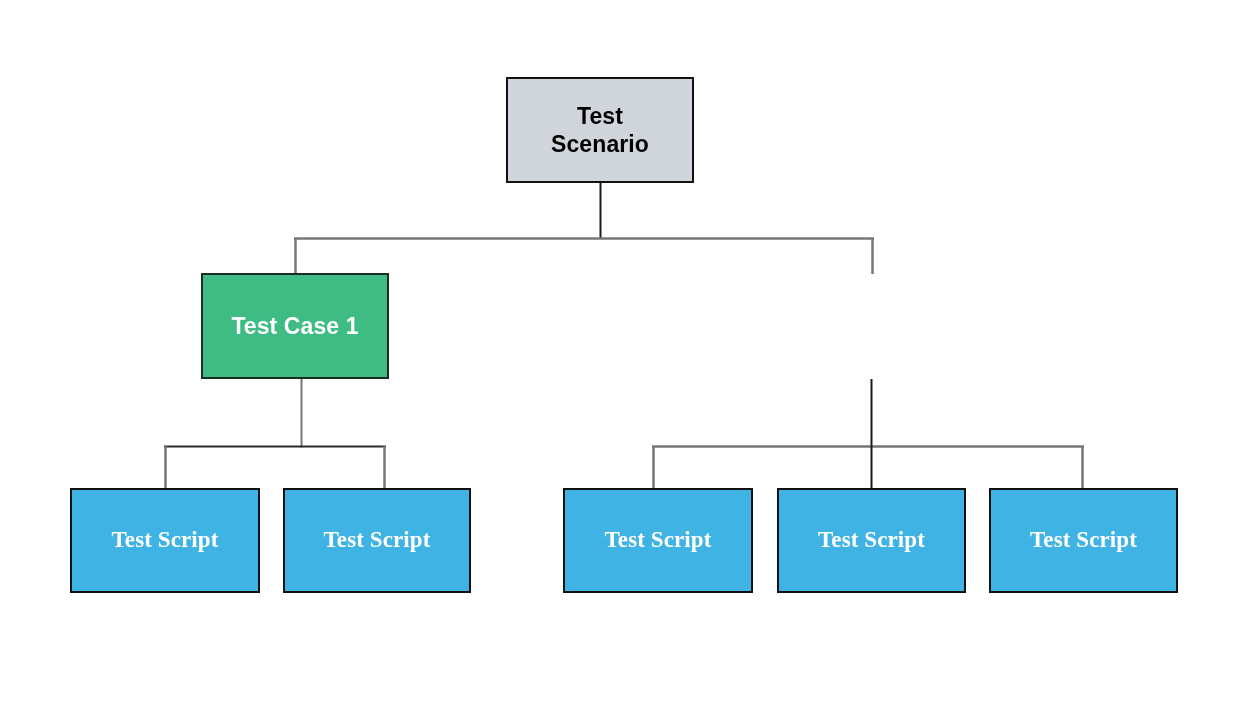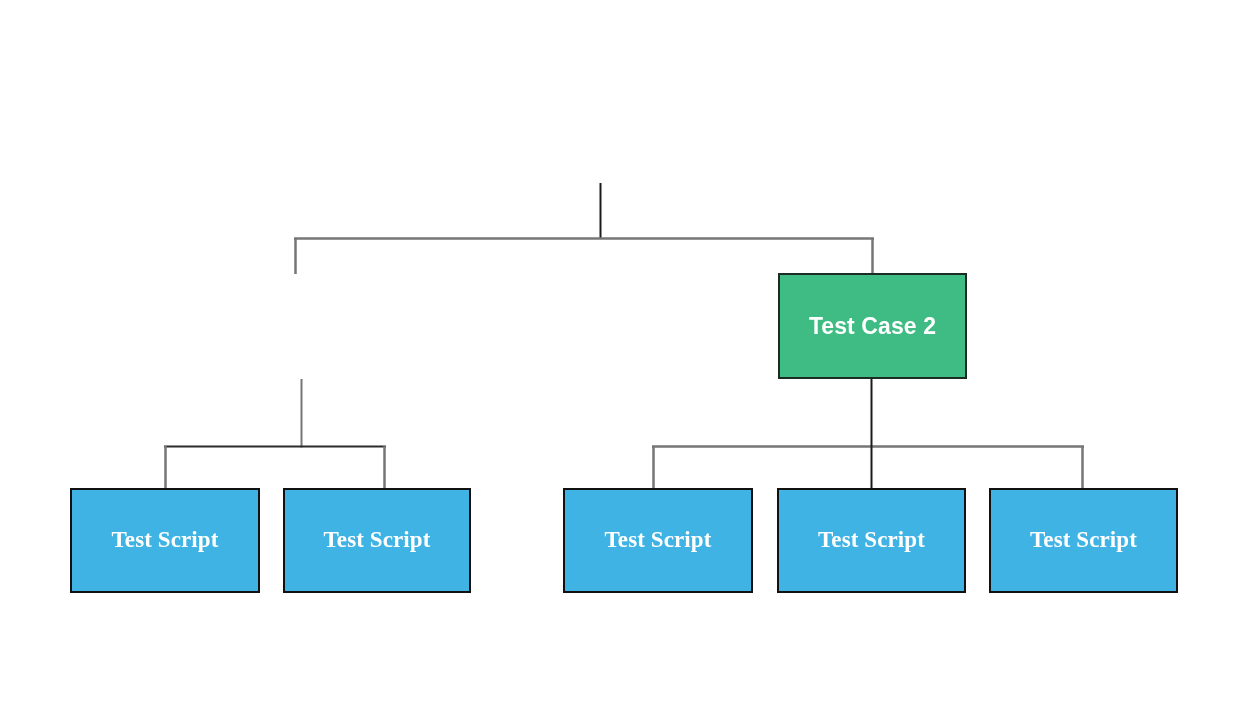--- a/index.html
+++ b/index.html
@@ -83,23 +83,27 @@
     <line x1="164" y1="446.5" x2="386" y2="446.5" stroke="#2b2b2b" stroke-width="2"></line>
     <line x1="165.5" y1="446" x2="165.5" y2="489" stroke="#767676" stroke-width="2.5"></line>
     <line x1="384.5" y1="446" x2="384.5" y2="489" stroke="#767676" stroke-width="2.5"></line>
 
     <line x1="652" y1="446.5" x2="1084" y2="446.5" stroke="#767676" stroke-width="2.5"></line>
     <line x1="871.5" y1="379" x2="871.5" y2="489" stroke="#1b1b1b" stroke-width="2"></line>
     <line x1="653.5" y1="446" x2="653.5" y2="489" stroke="#767676" stroke-width="2.5"></line>
     <line x1="1082.5" y1="446" x2="1082.5" y2="489" stroke="#767676" stroke-width="2.5"></line>
   </svg>
 
+  <div class="node node-root" id="node-root" style="left: 506px; top: 77px; width: 188px; height: 106px;">
+    <span class="node-label">Test
+Scenario</span>
+  </div>
 
-  <div class="node node-case" id="node-case-1" style="left: 778px; top: 273px; width: 189px; height: 106px;">
-    <span class="node-label">Test Case 2</span>
+  <div class="node node-case" id="node-case-0" style="left: 201px; top: 273px; width: 188px; height: 106px;">
+    <span class="node-label">Test Case 1</span>
   </div>
 
   <div class="node node-script" id="node-script-0" style="left: 70px; top: 488px; width: 190px; height: 105px;">
     <span class="node-label">Test Script</span>
   </div>
   <div class="node node-script" id="node-script-1" style="left: 283px; top: 488px; width: 188px; height: 105px;">
     <span class="node-label">Test Script</span>
   </div>
   <div class="node node-script" id="node-script-2" style="left: 563px; top: 488px; width: 190px; height: 105px;">
     <span class="node-label">Test Script</span>

